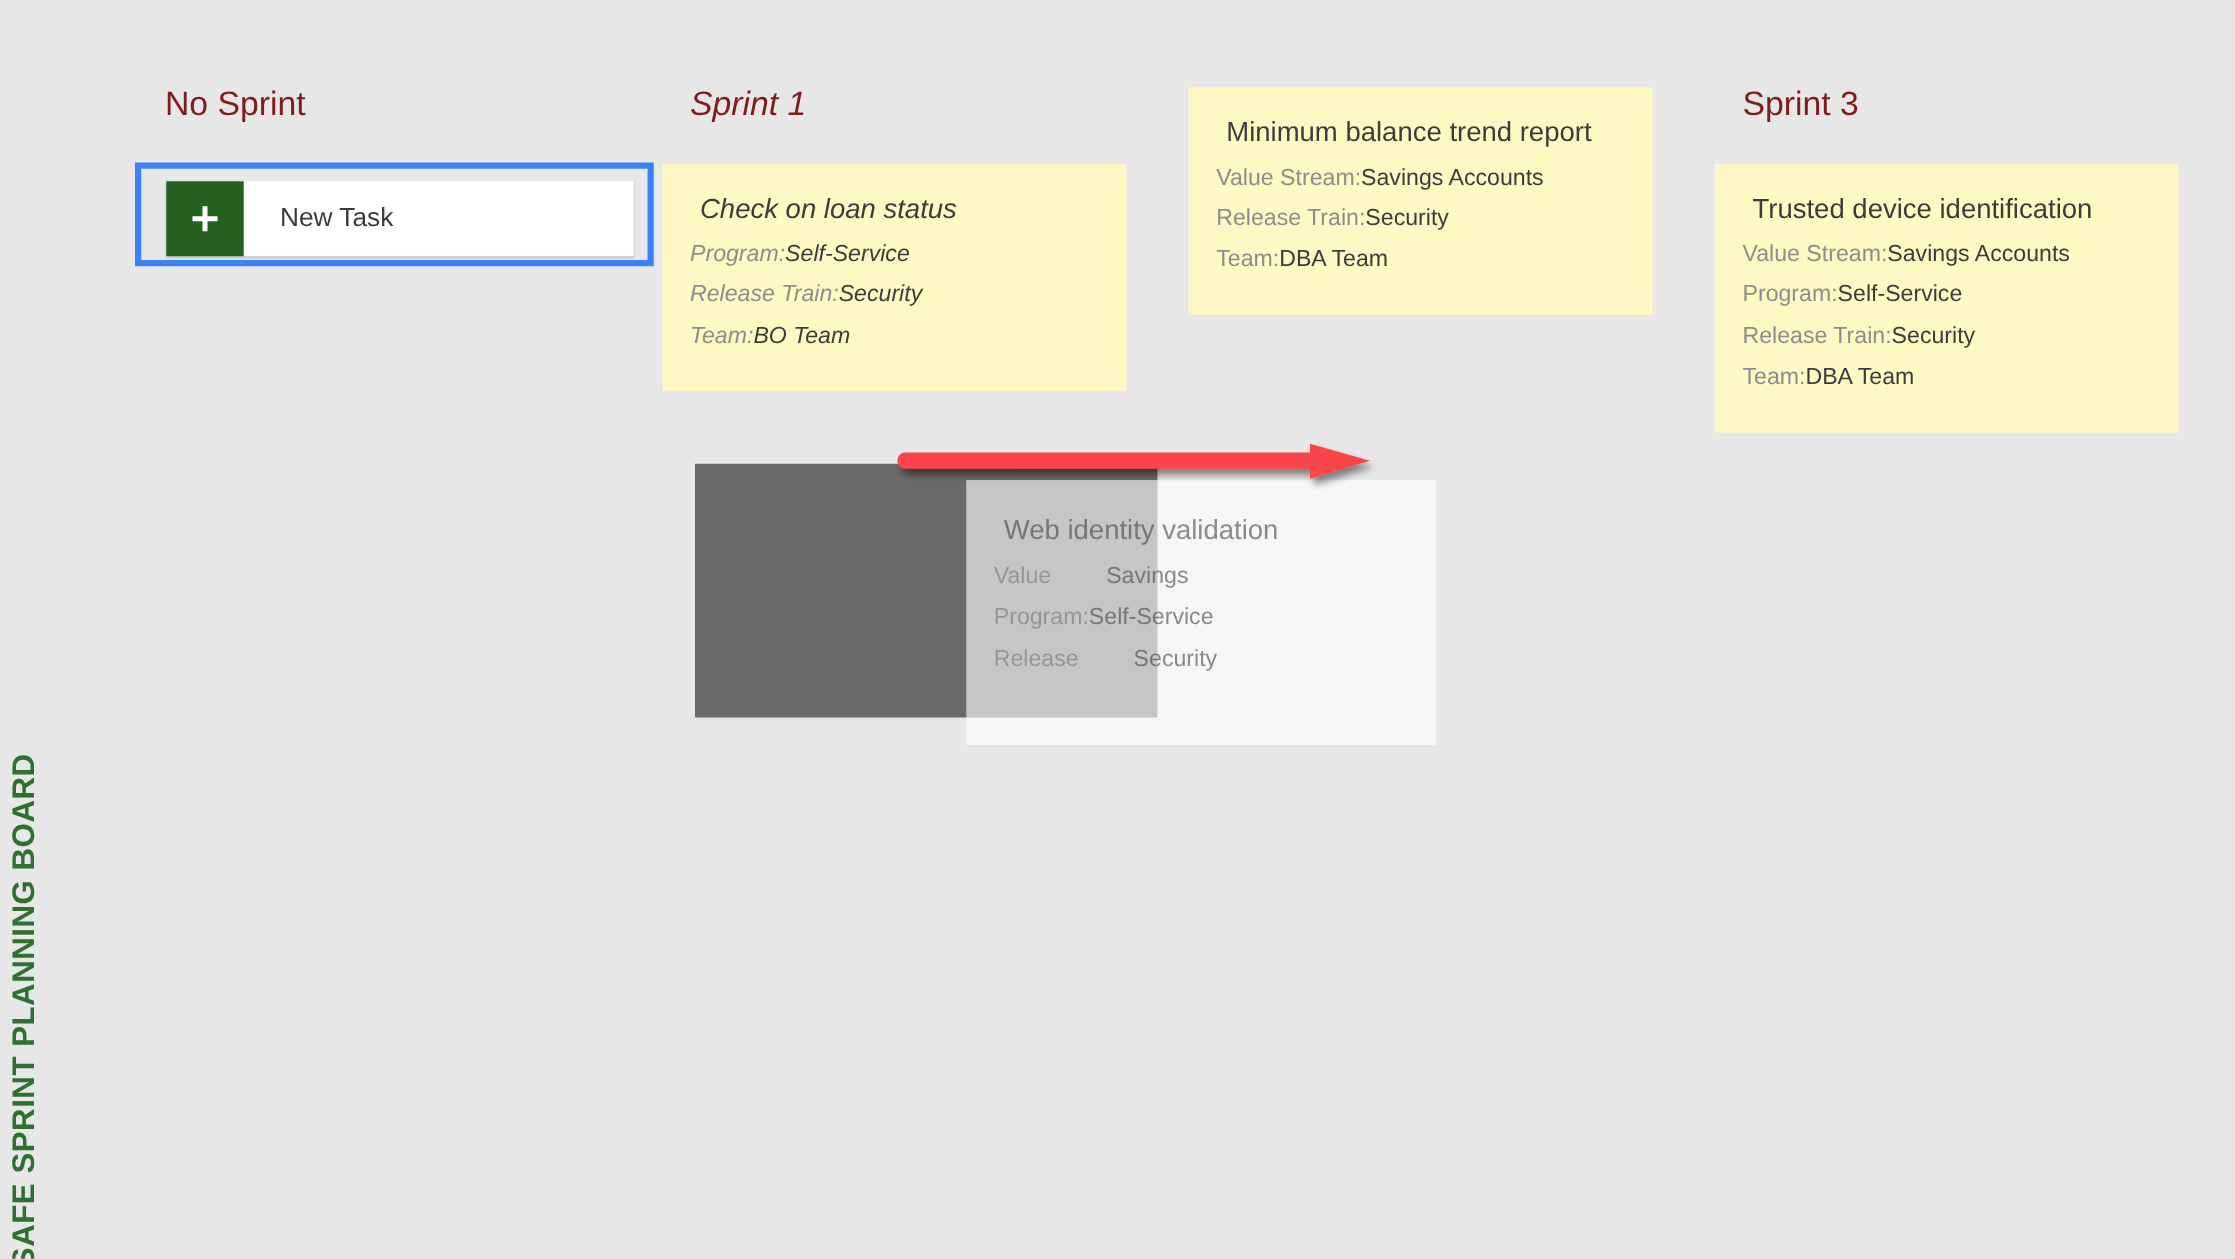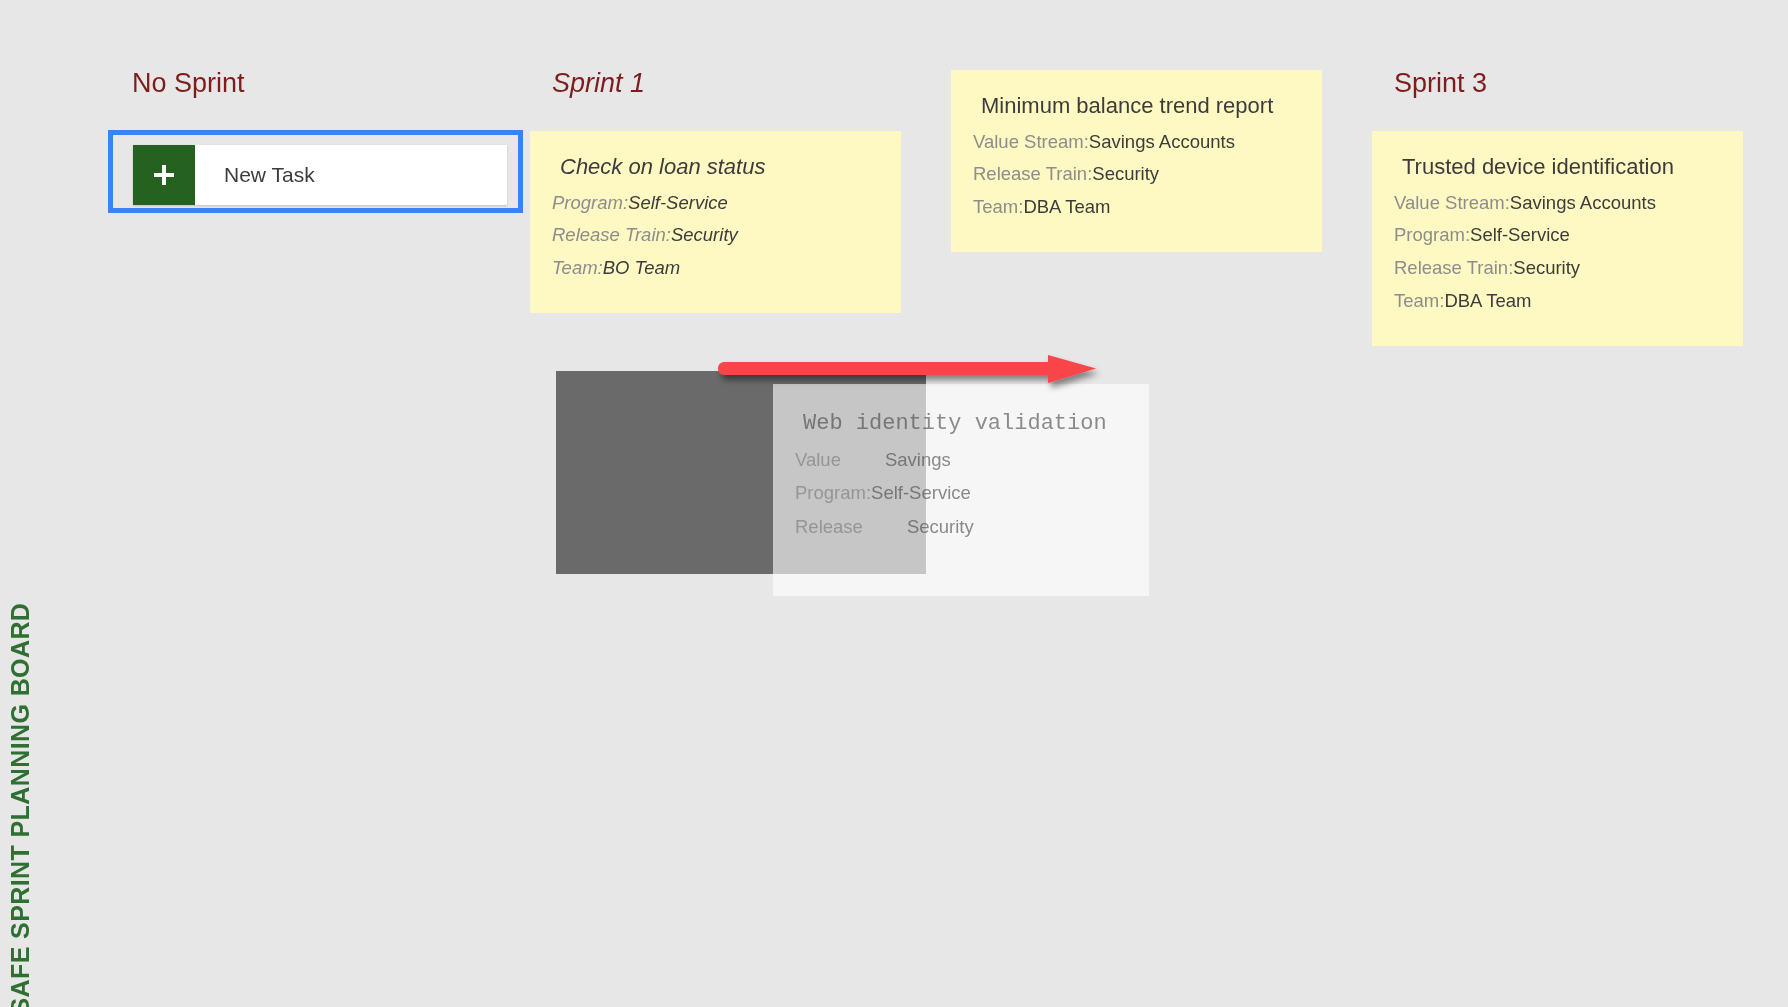--- a/index.html
+++ b/index.html
@@ -156,21 +156,21 @@
     width: 376px;
     height: 212px;
     background: rgba(255,255,255,0.62);
   }
   #drag-ghost .g-title {
     font-size: 22px;
     color: rgba(60,60,60,0.58);
     margin: 26px 0 8px 30px;
     line-height: 1.25;
     white-space: nowrap;
-    font-family: Liberation Mono, monospace;
+    font-family: Liberation Sans, sans-serif;
   }
   #drag-ghost .g-row {
     font-size: 18.5px;
     margin: 0 0 5px 22px;
     line-height: 1.55;
     white-space: nowrap;
     font-family: "Liberation Sans", sans-serif;
   }
   #drag-ghost .g-row .lbl { color: rgba(120,120,120,0.62); }
   #drag-ghost .g-row .val { color: rgba(70,70,70,0.62); }

